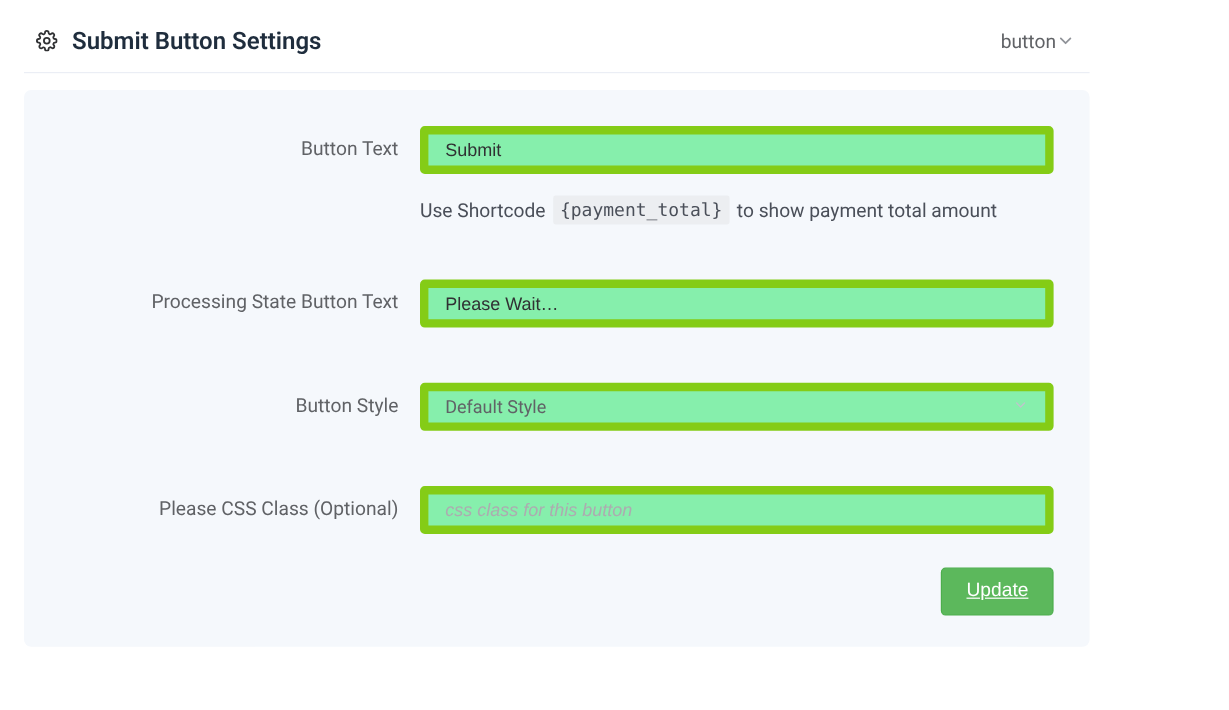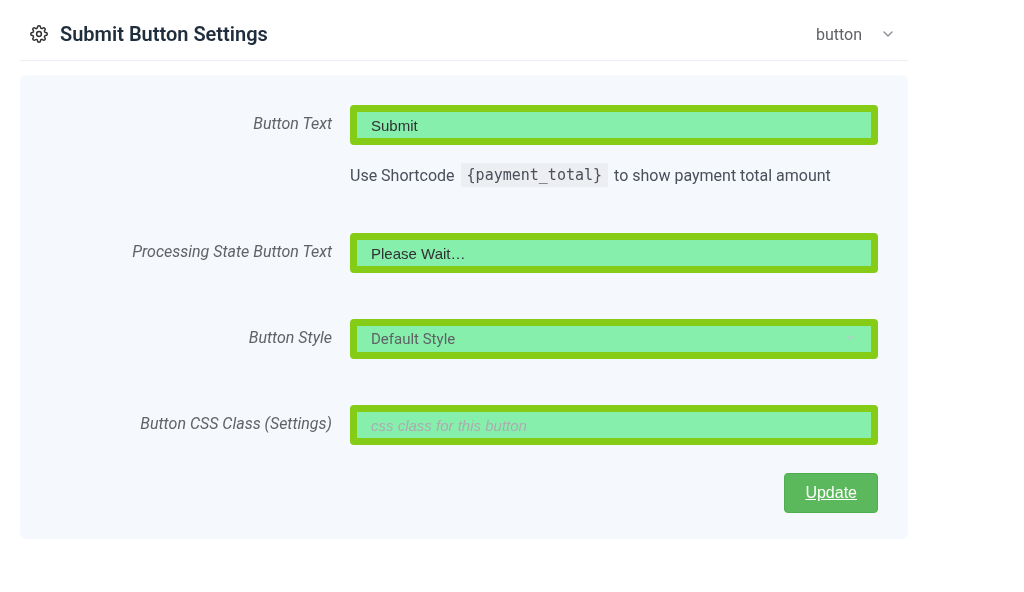--- a/index.html
+++ b/index.html
@@ -28,21 +28,20 @@
   }
   .header-title {
     font-size: 20px;
     font-weight: 600;
     color: #1f2d3d;
   }
   .gear-icon svg { display: block; }
   .header-right {
     display: flex;
     align-items: center;
-    gap: 18px;
     color: #606266;
     font-size: 16px;
     padding-right: 6px;
   }
   .header-type { color: #606266; }
   .chevron-down svg { display: block; }
 
   .panel {
     background: #f5f8fc;
     border-radius: 6px;
@@ -57,21 +56,20 @@
   }
   .form-row.tight { margin-bottom: 28px; }
   .form-label {
     width: 300px;
     flex: 0 0 300px;
     text-align: right;
     padding-right: 18px;
     padding-top: 9px;
     font-size: 16px;
     color: #606266;
-    font-style: italic;
   }
   .form-control { flex: 1; }
 
   .input, .select {
     width: 100%;
     height: 40px;
     border: 7px solid #84cc16;
     border-radius: 4px;
     background: #86efac;
     padding: 0 14px;
@@ -181,21 +179,21 @@
           <span class="select-caret">
             <svg width="13" height="13" viewBox="0 0 24 24" fill="none" stroke="#c0c4cc" stroke-width="2" stroke-linecap="round" stroke-linejoin="round">
               <polyline points="6 9 12 15 18 9"></polyline>
             </svg>
           </span>
         </div>
       </div>
     </div>
 
     <div class="form-row tight">
-      <div class="form-label">Button CSS Class (Settings)</div>
+      <div class="form-label">Please CSS Class (Optional)</div>
       <div class="form-control">
         <input class="input" type="text" placeholder="css class for this button" style="">
       </div>
     </div>
 
     <div class="actions">
       <button class="btn-primary">Update</button>
     </div>
 
   </div>

